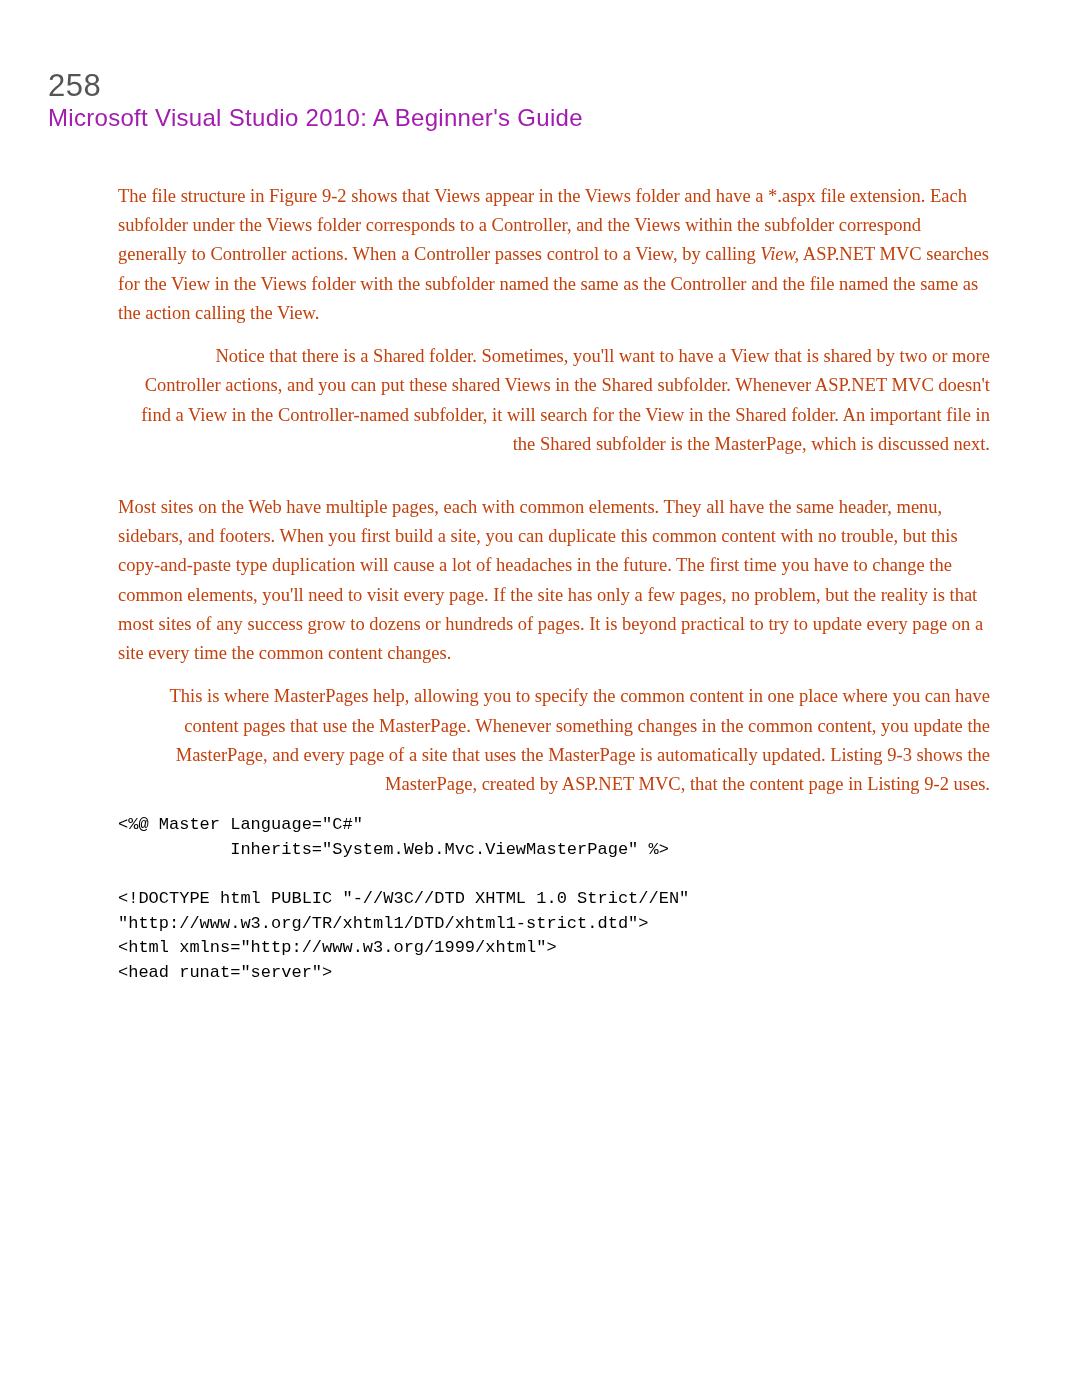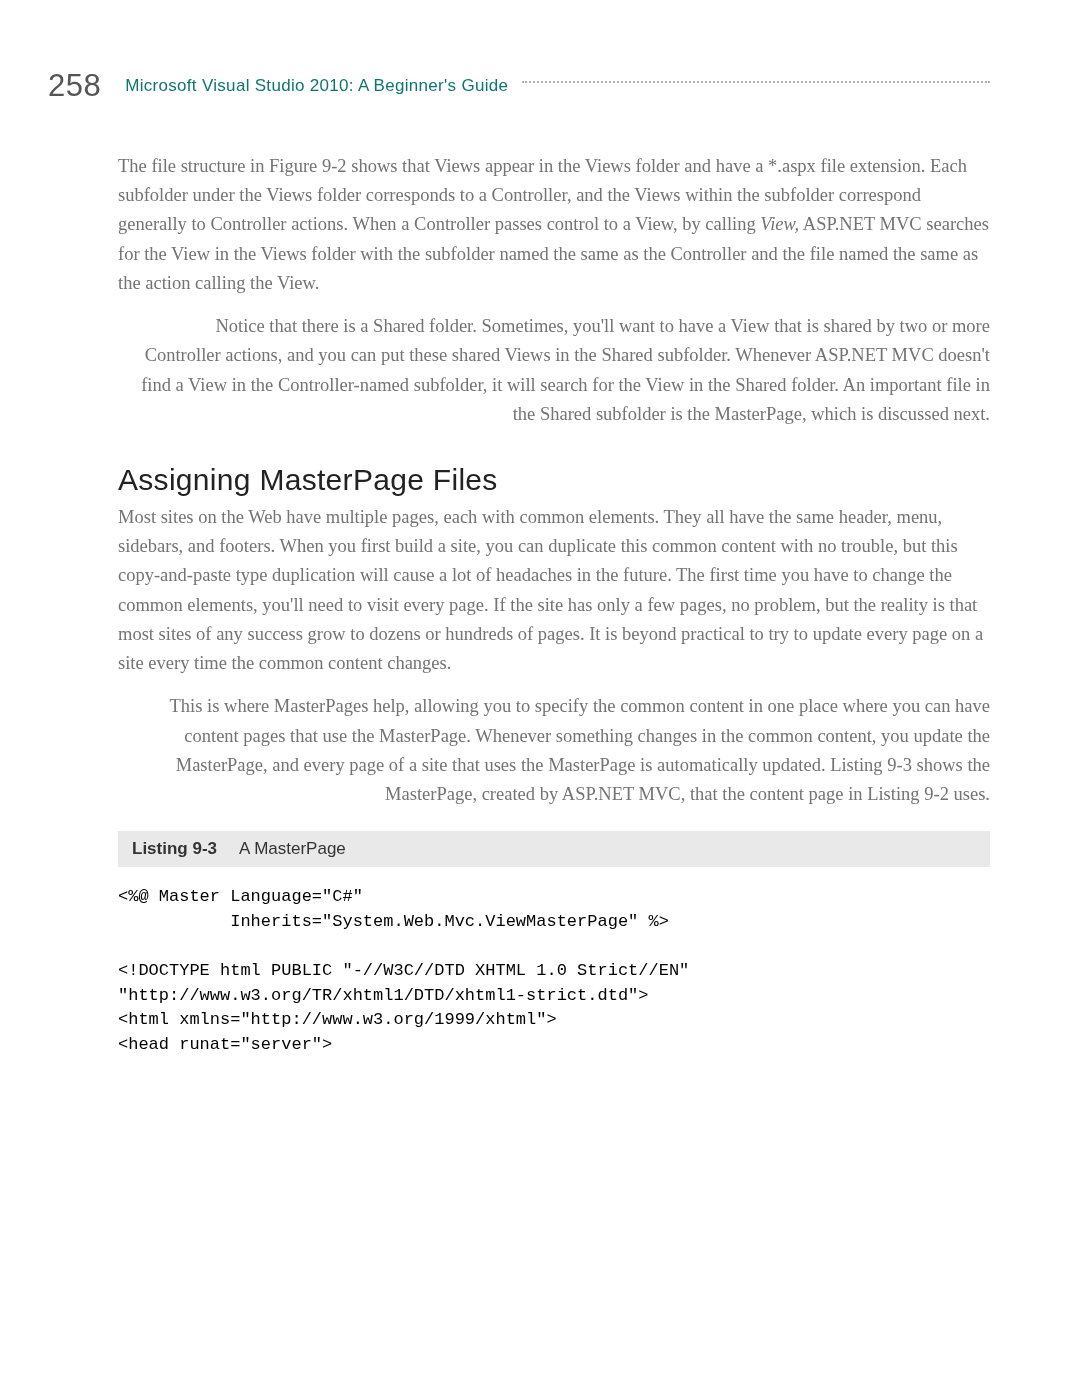--- a/index.html
+++ b/index.html
@@ -9,36 +9,37 @@
     background: #ffffff;
     font-family: Georgia, 'Times New Roman', serif;
     color: #000000;
     position: relative;
   }
   .page {
     padding: 68px 90px 60px 48px;
   }
   .running-header {
     display: flex;
-    align-items: center;
+    align-items: flex-start;
     margin-bottom: 48px;
+    flex-direction: column;
   }
   .page-num {
     font-family: Arial, Helvetica, sans-serif;
     font-weight: 300;
     font-size: 31px;
     color: #555555;
     letter-spacing: 0.5px;
     margin-right: 24px;
   }
   .running-title {
     font-family: Arial, Helvetica, sans-serif;
     font-weight: 300;
-    font-size: 17px;
-    color: #0f766e;
+    font-size: 24px;
+    color: #a21caf;
     letter-spacing: 0.3px;
   }
   .dotted-line {
     flex: 1;
     border-bottom: 2px dotted #b0b0b0;
     margin-left: 14px;
     position: relative;
     top: -4px;
   }
   .content {
@@ -48,21 +49,21 @@
     font-family: Arial, Helvetica, sans-serif;
     font-weight: 300;
     font-size: 30px;
     color: #222222;
     margin-bottom: 6px;
     letter-spacing: 0.3px;
   }
   .body-text {
     font-size: 18.5px;
     line-height: 1.58;
-    color: #737373;
+    color: #c2410c;
     margin-bottom: 14px;
     text-align: left;
   }
   .body-text.indent {
     text-indent: 30px;
     text-align: right;
   }
   .italic {
     font-style: italic;
   }
@@ -110,28 +111,23 @@
 
   <div class="content">
 
     <p class="body-text">
       <span>The file structure in Figure 9-2 shows that Views appear in the Views folder and have a *.aspx file extension. Each subfolder under the Views folder corresponds to a Controller, and the Views within the subfolder correspond generally to Controller actions. When a Controller passes control to a View, by calling </span><span class="italic">View,</span><span> ASP.NET MVC searches for the View in the Views folder with the subfolder named the same as the Controller and the file named the same as the action calling the View.</span>
     </p>
     <p class="body-text indent">Notice that there is a Shared folder. Sometimes, you'll want to have a View that is shared by two or more Controller actions, and you can put these shared Views in the Shared subfolder. Whenever ASP.NET MVC doesn't find a View in the Controller-named subfolder, it will search for the View in the Shared folder. An important file in the Shared subfolder is the MasterPage, which is discussed next.</p>
 
     <div class="section-gap"></div>
 
-    <h2 class="section-heading">Assigning MasterPage Files</h2>
     <p class="body-text">Most sites on the Web have multiple pages, each with common elements. They all have the same header, menu, sidebars, and footers. When you first build a site, you can duplicate this common content with no trouble, but this copy-and-paste type duplication will cause a lot of headaches in the future. The first time you have to change the common elements, you'll need to visit every page. If the site has only a few pages, no problem, but the reality is that most sites of any success grow to dozens or hundreds of pages. It is beyond practical to try to update every page on a site every time the common content changes.</p>
     <p class="body-text indent">This is where MasterPages help, allowing you to specify the common content in one place where you can have content pages that use the MasterPage. Whenever something changes in the common content, you update the MasterPage, and every page of a site that uses the MasterPage is automatically updated. Listing 9-3 shows the MasterPage, created by ASP.NET MVC, that the content page in Listing 9-2 uses.</p>
 
-    <div class="listing-bar">
-      <span class="listing-label">Listing 9-3</span>
-      <span class="listing-title">A MasterPage</span>
-    </div>
 
     <div class="code-block">&lt;%@ Master Language="C#"
            Inherits="System.Web.Mvc.ViewMasterPage" %&gt;
 
 &lt;!DOCTYPE html PUBLIC "-//W3C//DTD XHTML 1.0 Strict//EN"
 "http://www.w3.org/TR/xhtml1/DTD/xhtml1-strict.dtd"&gt;
 &lt;html xmlns="http://www.w3.org/1999/xhtml"&gt;
 &lt;head runat="server"&gt;</div>
 
   </div>

